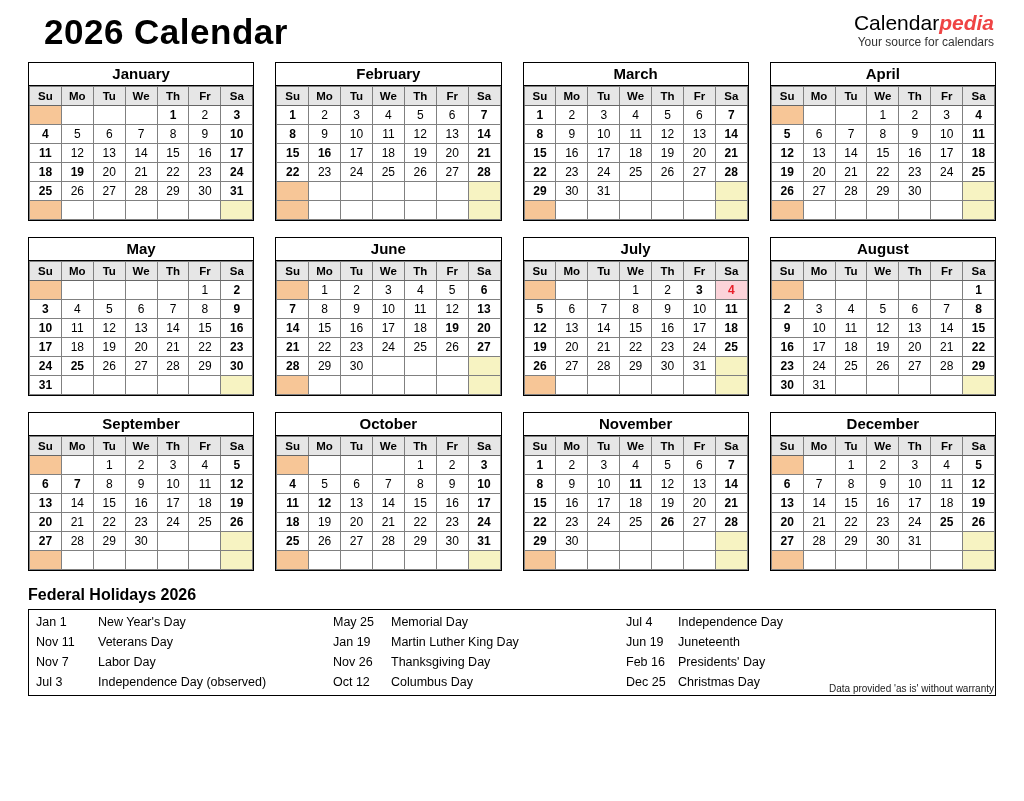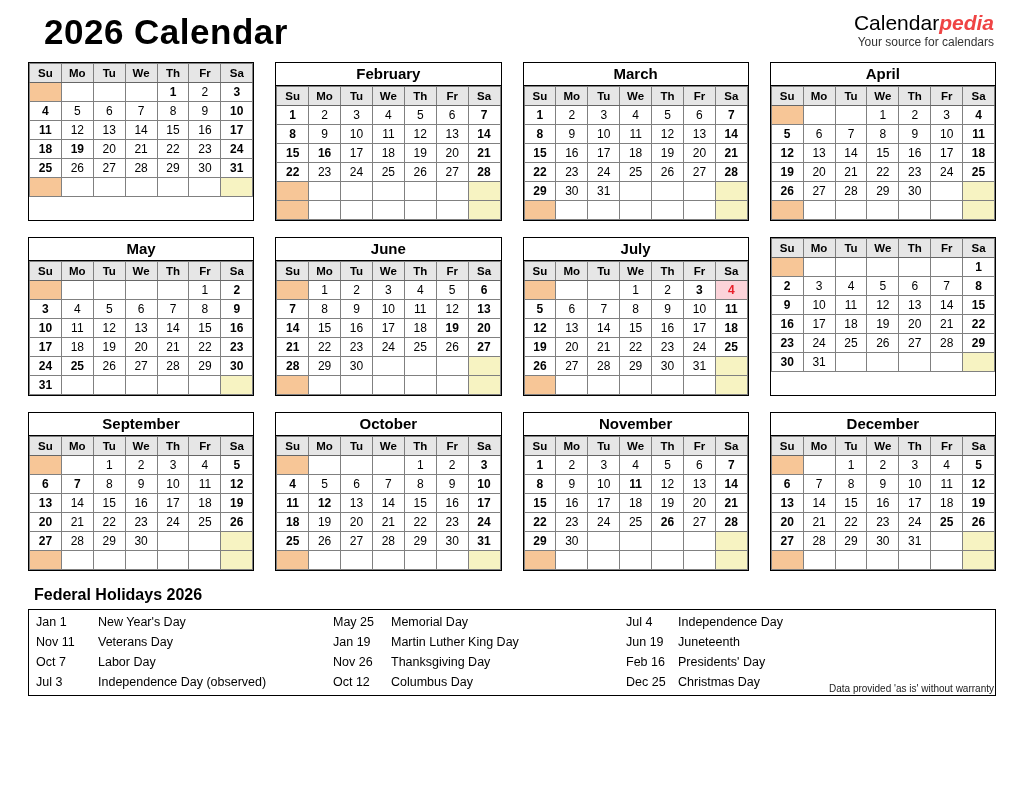--- a/index.html
+++ b/index.html
@@ -124,21 +124,21 @@
   td.empty.sun { background: #f7c697; }
   td.empty.sat { background: #f7f3c2; }
 
   
   .holidays {
     margin-top: 14px;
   }
   .hol-title {
     font-size: 16px;
     font-weight: bold;
-    margin-left: 6px;
+    margin-left: 0;
     margin-bottom: 4px;
     line-height: 20px;
   }
   .hol-box {
     border: 1px solid #000000;
     box-sizing: border-box;
     padding: 3px 0 3px 0;
   }
   .hol-grid {
     display: grid;
@@ -184,20 +184,21 @@
     <div class="cal-title">2026 Calendar</div>
     <div class="brand">
       <div class="brand-line1"><span>Calendar</span><span class="brand-pedia">pedia</span></div>
       <div class="brand-line2">Your source for calendars</div>
     </div>
   </div>
 
   <div class="months-wrap">
       <div class="month-row">
         <div class="month">
+          <div class="month-name">January</div>
           <table class="mtbl">
             <thead>
               <tr>
                 <th class="sun">Su</th>
                 <th>Mo</th>
                 <th>Tu</th>
                 <th>We</th>
                 <th>Th</th>
                 <th>Fr</th>
                 <th class="sat">Sa</th>
@@ -689,20 +690,21 @@
                 <td class="empty"></td>
                 <td class="empty"></td>
                 <td class="empty"></td>
                 <td class="empty"></td>
                 <td class="sat empty"></td>
               </tr>
             </tbody>
           </table>
         </div>
         <div class="month">
+          <div class="month-name">August</div>
           <table class="mtbl">
             <thead>
               <tr>
                 <th class="sun">Su</th>
                 <th>Mo</th>
                 <th>Tu</th>
                 <th>We</th>
                 <th>Th</th>
                 <th>Fr</th>
                 <th class="sat">Sa</th>
@@ -1068,21 +1070,21 @@
           <div class="d">May 25</div>
           <div class="n">Memorial Day</div>
           <div class="d">Jul 4</div>
           <div class="n">Independence Day</div>
           <div class="d">Nov 11</div>
           <div class="n">Veterans Day</div>
           <div class="d">Jan 19</div>
           <div class="n">Martin Luther King Day</div>
           <div class="d">Jun 19</div>
           <div class="n">Juneteenth</div>
-          <div class="d">Oct 7</div>
+          <div class="d">Nov 7</div>
           <div class="n">Labor Day</div>
           <div class="d">Nov 26</div>
           <div class="n">Thanksgiving Day</div>
           <div class="d">Feb 16</div>
           <div class="n">Presidents' Day</div>
           <div class="d">Jul 3</div>
           <div class="n">Independence Day (observed)</div>
           <div class="d">Oct 12</div>
           <div class="n">Columbus Day</div>
           <div class="d">Dec 25</div>

